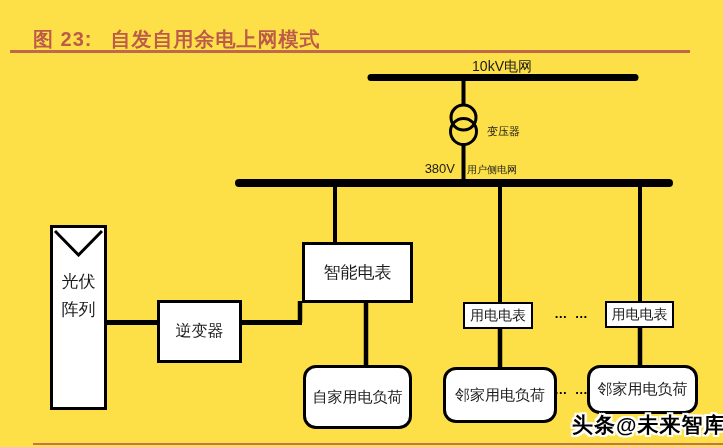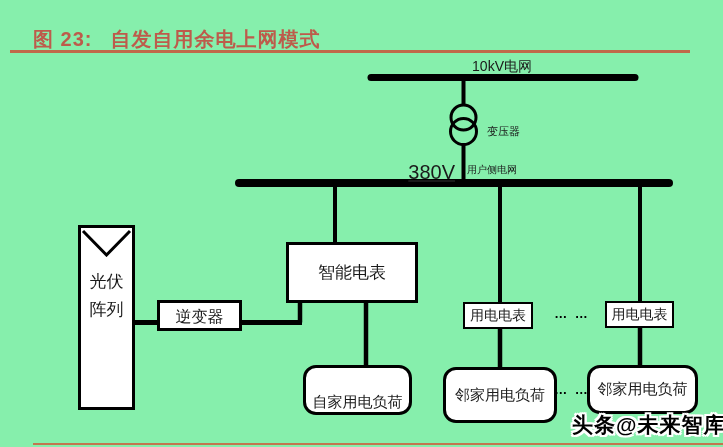--- a/index.html
+++ b/index.html
@@ -1,19 +1,19 @@
 <!DOCTYPE html>
 <html><head>
 <meta charset="utf-8">
 <style>
   html,body{margin:0;padding:0;background:#ffffff;}
   .page{
     position:relative;
     width:723px;height:447px;
-    background:#86efac;
+    background:#fde047;
     overflow:hidden;
     font-family:"Liberation Sans", sans-serif;
   }
   
   .fig-title{
     position:absolute;left:33px;top:26px;
     font-size:20px;font-weight:bold;color:#bd5b4b;
     white-space:nowrap;letter-spacing:1px;
   }
   .fig-title .fig-name{margin-left:18px;}
@@ -26,21 +26,21 @@
   .node{
     position:absolute;z-index:2;background:#ffffff;
     border:3px solid #000;box-sizing:border-box;
     display:flex;align-items:center;justify-content:center;
     color:#1a1a1a;
   }
   .rounded{border-radius:13px;}
   .lbl{
     position:absolute;z-index:3;color:#1a1a1a;white-space:nowrap;
   }
-  .pv-box{flex-direction:column;justify-content:flex-start;margin-left:28px;}
+  .pv-box{flex-direction:column;justify-content:flex-start;}
   .pv-text{margin-top:40px;text-align:center;font-size:17px;line-height:28px;}
   .ellipsis{
     position:absolute;z-index:3;font-size:13px;font-weight:bold;
     letter-spacing:2px;color:#000;text-align:center;
   }
   .watermark{
     position:absolute;z-index:5;left:572px;top:411px;
     font-size:21px;font-weight:bold;color:#000;letter-spacing:1px;
     white-space:nowrap;
     text-shadow:
@@ -95,53 +95,53 @@
   <div class="node pv-box" style="left:50px;top:225px;width:57px;height:185px;">
     <svg width="51" height="28" viewBox="0 0 51 28" style="position:absolute;top:1px;left:0;">
       <polyline points="2,2 25.5,26 49,2" fill="none" stroke="#000" stroke-width="3"></polyline>
     </svg>
     <div class="pv-text">
       <div>光伏</div>
       <div>阵列</div>
     </div>
   </div>
 
-  <div class="node" style="left:157px;top:300px;width:85px;height:31px;font-size:16px;align-items:flex-end;">
+  <div class="node" style="left:157px;top:300px;width:85px;height:63px;font-size:16px;">
     <span>逆变器</span>
   </div>
 
-  <div class="node" style="left:286px;top:242px;width:132px;height:61px;font-size:17px;">
+  <div class="node" style="left:302px;top:242px;width:111px;height:61px;font-size:17px;">
     <span>智能电表</span>
   </div>
 
   <div class="node" style="left:463px;top:302px;width:70px;height:27px;font-size:14px;border-width:2.5px;">
     <span>用电电表</span>
   </div>
 
   <div class="node" style="left:605px;top:301px;width:69px;height:27px;font-size:14px;border-width:2.5px;">
     <span>用电电表</span>
   </div>
 
-  <div class="node rounded" style="left:303px;top:365px;width:109px;height:50px;font-size:15px;align-items:flex-end;">
+  <div class="node rounded" style="left:303px;top:365px;width:109px;height:64px;font-size:15px;">
     <span>自家用电负荷</span>
   </div>
 
   <div class="node rounded" style="left:443px;top:367px;width:114px;height:56px;font-size:15px;">
     <span>邻家用电负荷</span>
   </div>
 
   <div class="node rounded" style="left:587px;top:365px;width:111px;height:49px;font-size:15px;">
     <span>邻家用电负荷</span>
   </div>
 
   <div class="lbl" style="left:432px;top:58px;width:100px;text-align:right;font-size:14px;">10kV电网</div>
 
   <div class="lbl" style="left:487px;top:124px;font-size:11px;">变压器</div>
 
-  <div class="lbl" style="left:405px;top:161px;width:50px;text-align:right;font-size:20px;text-decoration:underline;">380V</div>
+  <div class="lbl" style="left:405px;top:161px;width:50px;text-align:right;font-size:13px;">380V</div>
 
   <div class="lbl" style="left:467px;top:163px;font-size:10px;">用户侧电网</div>
 
   <div class="ellipsis" style="left:549px;top:306px;width:46px;">… …</div>
 
   <div class="ellipsis" style="left:549px;top:382px;width:46px;">… …</div>
 
   <div class="watermark">头条@未来智库</div>
   <div class="bottom-rule"></div>
 

